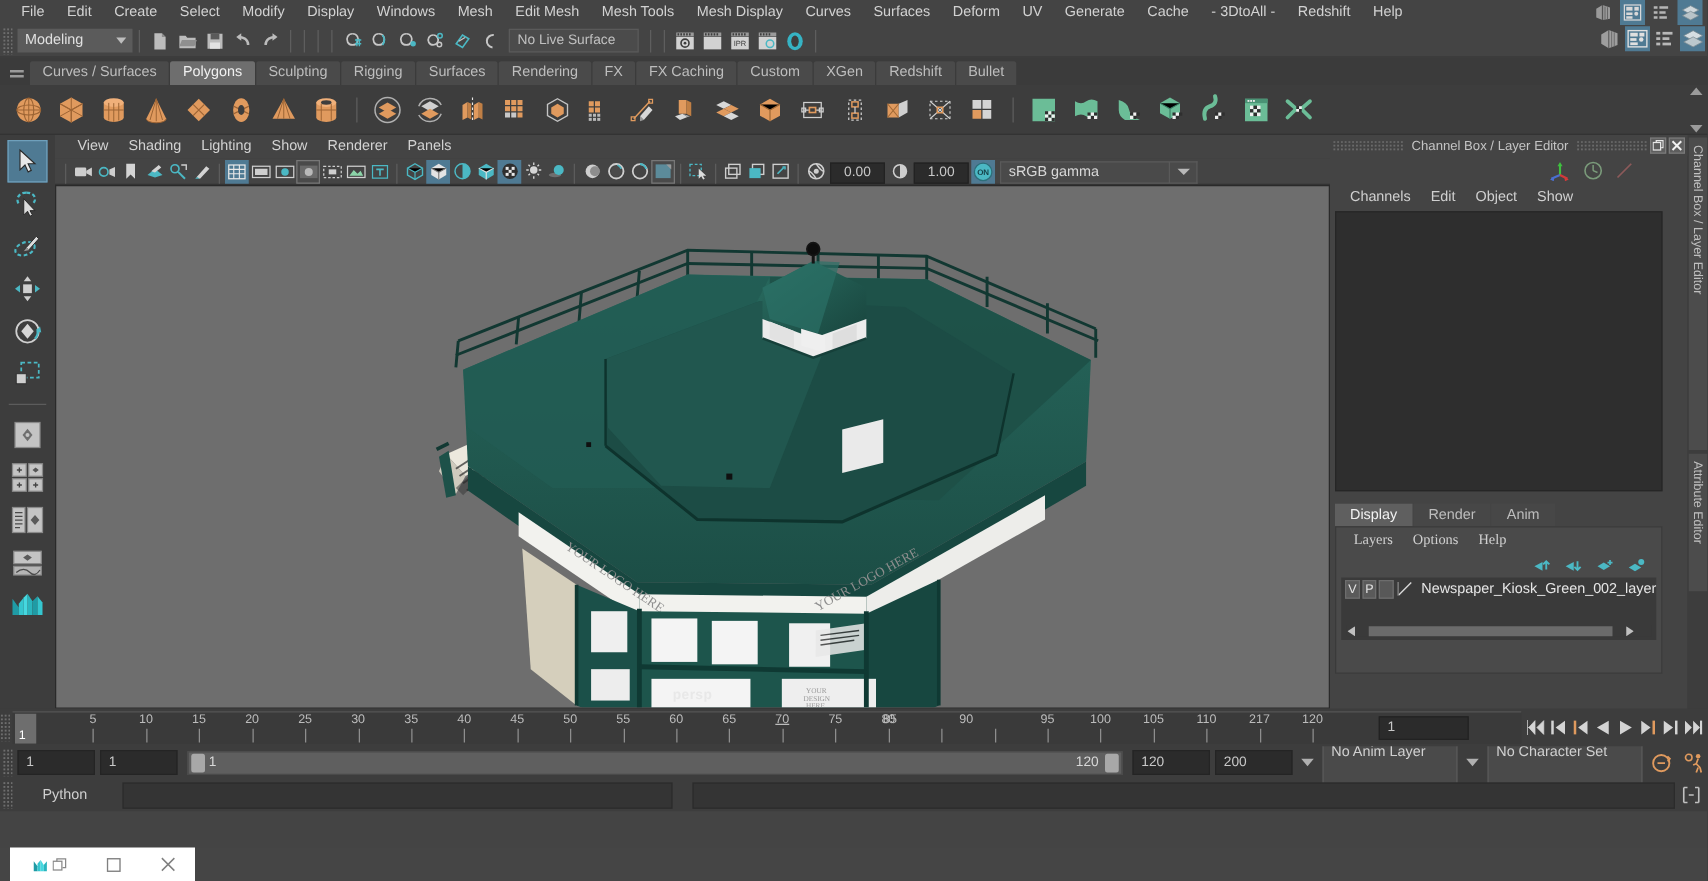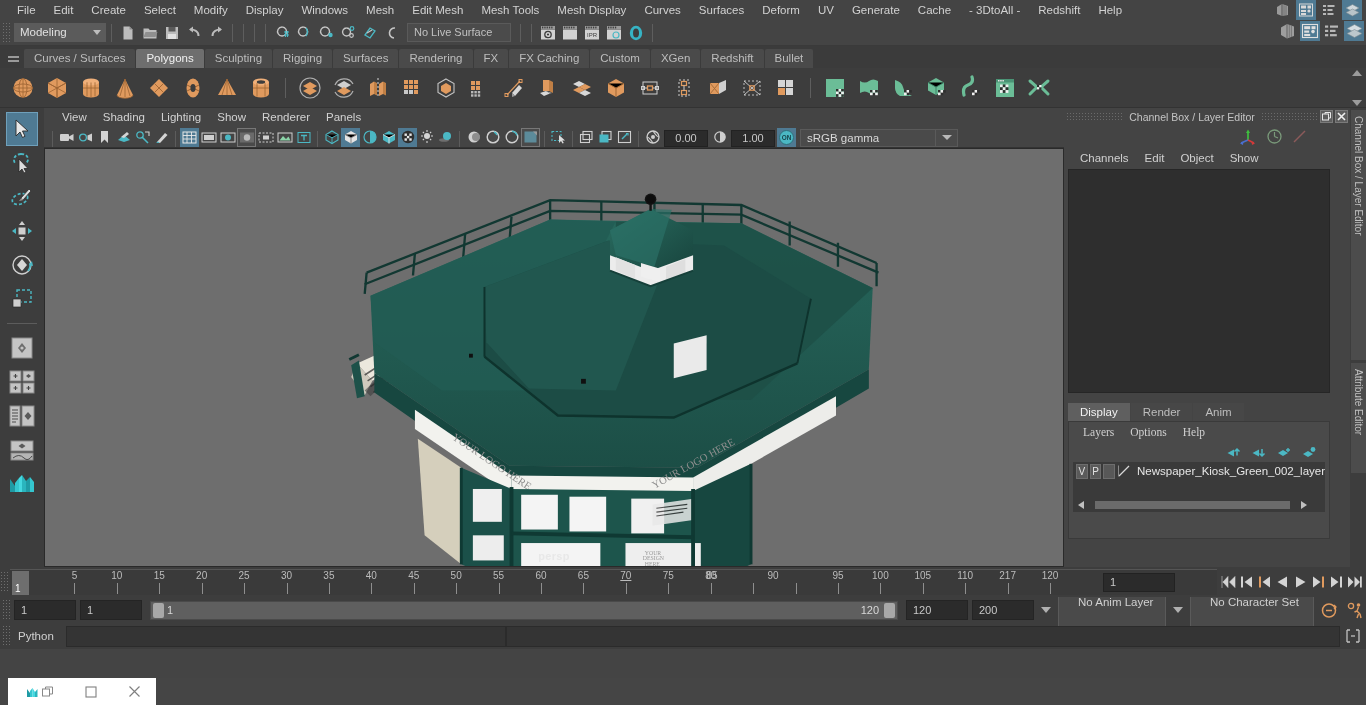--- a/index.html
+++ b/index.html
@@ -228,26 +228,26 @@
   }
   .rangebar .handle{
     position:absolute; top:1px; width:11px;height:15px;background:#a8a8a8;border-radius:2px;
   }
   .rangebar .lo{ left:2px; } .rangebar .hi{ right:2px; }
   .rangebar .lotxt{ position:absolute; left:16px; top:2px; font-size:11px;color:#d8d8d8;}
   .rangebar .hitxt{ position:absolute; right:18px; top:2px; font-size:11px;color:#d8d8d8;}
   .ddarrow{ width:16px;height:20px;display:flex;align-items:center;justify-content:center;}
   .combofield{
     width:108px;height:36px;background:#4a4a4a;border:1px solid #5a5a5a;color:#d0d0d0;
-    font-size:11.5px;line-height:18px;padding-left:19px;
+    font-size:11.5px;line-height:18px;padding-left:6px;
   }
   .combofield.wide{ width:124px; }
 
   
-  .cmdrow{ height:26px; background:#3d3d3d; display:flex; align-items:center; padding-left:2px; gap:0;}
+  .cmdrow{ height:26px; background:#3d3d3d; display:flex; align-items:center; padding-left:2px; gap:16px;}
   .cmdlabel{ width:56px; font-size:11.5px; color:#d0d0d0; padding-left:8px; }
   .cmdinput{ flex:0 0 440px; height:21px; background:#343434; border:1px solid #2b2b2b; }
   .cmdout{ flex:1 1 auto; height:21px; background:#343434; border:1px solid #2b2b2b; margin-right:26px;}
   .cmdright{ position:absolute; right:2px; display:flex; align-items:center; }
 
   
   .taskbar{
     position:absolute; left:0; bottom:0; width:1366px; height:27px; background:#454545;
   }
   .winbtns{

